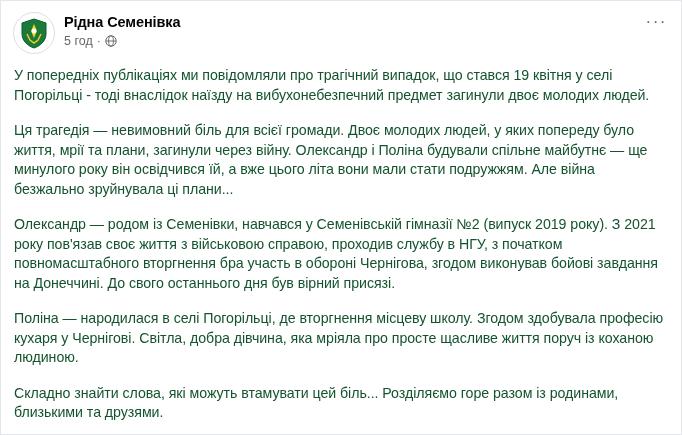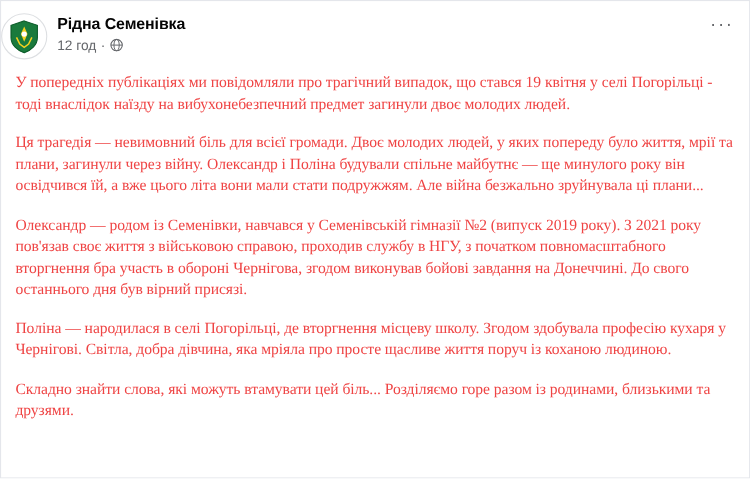--- a/index.html
+++ b/index.html
@@ -18,21 +18,21 @@
     width: 682px;
     height: 435px;
     box-sizing: border-box;
     background: #ffffff;
     border: 1px solid #e4e6eb;
     position: relative;
   }
   .post-header {
     display: flex;
     align-items: flex-start;
-    padding: 11px 12px 4px 0;
+    padding: 11px 12px 4px 12px;
     position: relative;
   }
   .avatar {
     width: 40px;
     height: 40px;
     border-radius: 50%;
     background: #ffffff;
     border: 1px solid #dddfe2;
     flex: 0 0 auto;
     display: flex;
@@ -83,23 +83,22 @@
     cursor: pointer;
     user-select: none;
   }
   .post-body {
     padding: 8px 13px 0 13px;
   }
   .post-body p {
     margin: 0 0 16px 0;
     font-size: 14.2px;
     line-height: 19.5px;
-    color: #ef4444;
+    color: #14532d;
     letter-spacing: -0.05px;
-    font-family: Liberation Serif, serif;
   }
   .post-body p:last-child {
     margin-bottom: 17px;
   }
 </style>
 </head>
 <body>
 
 <div class="post">
 
@@ -108,21 +107,21 @@
       <svg width="34" height="34" viewBox="0 0 34 34">
         <path d="M17 3 L29 7 L29 18 C29 25 23 30 17 32 C11 30 5 25 5 18 L5 7 Z" fill="#1a7a3c" stroke="#0d5c2a" stroke-width="1"></path>
         <path d="M17 8 L20 15 L17 22 L14 15 Z" fill="#f5d020"></path>
         <circle cx="17" cy="15" r="2.4" fill="#ffffff"></circle>
         <path d="M10 18 L13 24 L17 27 L21 24 L24 18" fill="none" stroke="#f5d020" stroke-width="1.4"></path>
       </svg>
     </div>
     <div class="header-text">
       <div class="page-name">Рідна Семенівка</div>
       <div class="meta-row">
-        <span>12 год</span>
+        <span>5 год</span>
         <span class="meta-sep">·</span>
         <span class="globe-icon">
           <svg width="12" height="12" viewBox="0 0 12 12">
             <circle cx="6" cy="6" r="5.2" fill="none" stroke="#65676b" stroke-width="1"></circle>
             <ellipse cx="6" cy="6" rx="2.4" ry="5.2" fill="none" stroke="#65676b" stroke-width="0.9"></ellipse>
             <line x1="0.9" y1="6" x2="11.1" y2="6" stroke="#65676b" stroke-width="0.9"></line>
           </svg>
         </span>
       </div>
     </div>

